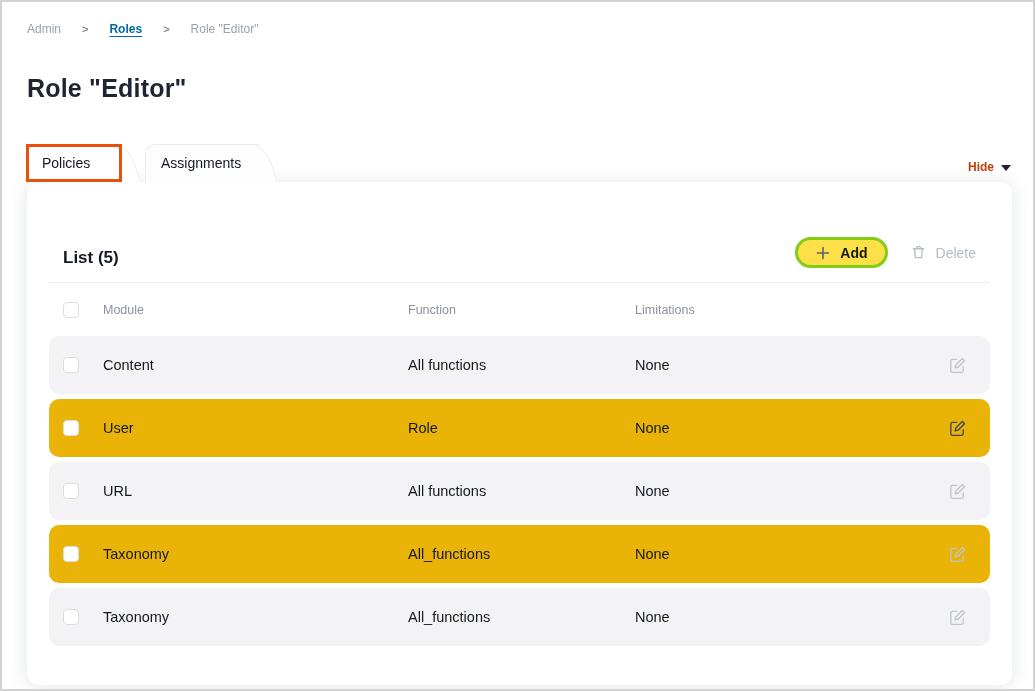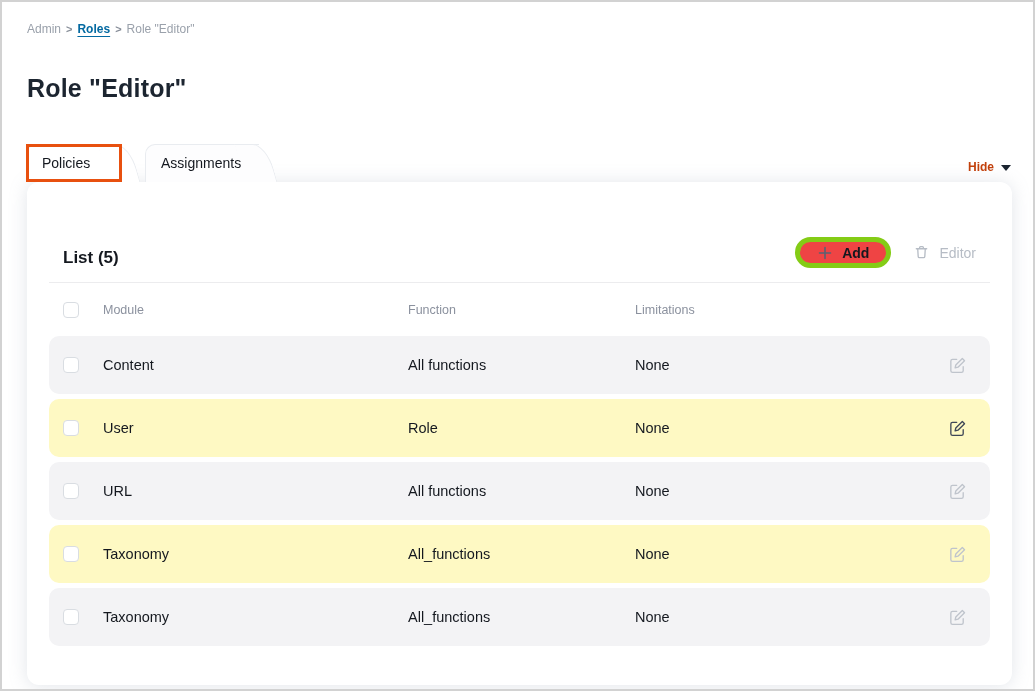--- a/index.html
+++ b/index.html
@@ -8,21 +8,21 @@
     font-family:"Liberation Sans","DejaVu Sans",sans-serif;
     background:#ffffff;
     border:2px solid #d2d2d2;
     position:relative;
     overflow:hidden;
     color:#14181f;
   }
 
   
   .breadcrumb {
-    display:flex; align-items:center; gap:5px;
+    display:flex; align-items:center; gap:21px;
     padding:20px 0 0 25px;
     font-size:12px; color:#9aa1ab;
   }
   .breadcrumb .crumb-link { color:#0369a1; text-decoration:underline; text-underline-offset:3px; font-weight:600; cursor:pointer; }
   .breadcrumb .sep { color:#868d98; font-size:11px; font-weight:700; }
 
   
   .page-title {
     margin:38px 0 0 25px;
     font-size:25px; font-weight:700; color:#1c2530;
@@ -81,21 +81,21 @@
     margin-top:30px; height:56px;
     display:flex; align-items:flex-end; justify-content:space-between;
     padding:0 14px 0 14px;
   }
   .list-title { font-size:17px; font-weight:700; color:#14181f; }
   .list-actions { display:flex; align-items:center; gap:22px; }
 
   .add-button {
     display:flex; align-items:center; gap:9px;
     height:31px; padding:0 17px;
-    background:#ef4444; border:5px solid #84cc16; border-radius:16px;
+    background:#fde047; border:3px solid #84cc16; border-radius:16px;
     font-size:14px; font-weight:600; color:#14181f; cursor:pointer;
   }
   .delete-button {
     display:flex; align-items:center; gap:9px;
     background:none; border:none;
     font-size:14px; color:#b6bcc5; cursor:default;
   }
   .icon-svg { display:block; }
 
   .divider { height:1px; background:#ececee; margin-top:14px; }
@@ -103,21 +103,21 @@
   
   .thead, .trow {
     display:grid;
     grid-template-columns:40px 305px 227px 1fr 28px;
     align-items:center;
     padding:0 14px;
   }
   .thead { height:53px; font-size:12.5px; color:#8b919e; }
   .trow {
     height:58px; border-radius:10px; margin-bottom:5px;
-    font-size:14.5px; color:#14181f; background:#fef9c3;
+    font-size:14.5px; color:#14181f; background:#eab308;
   }
   .trow.shaded { background:#f3f3f5; }
 
   .checkbox {
     width:16px; height:16px; background:#fff;
     border:1px solid #d9dde2; border-radius:4px; cursor:pointer;
   }
   .edit-button { background:none; border:none; cursor:pointer; color:#bfc4cc; line-height:0; padding:0; }
   .edit-button.active { color:#3f4756; }
 </style>
@@ -161,21 +161,21 @@
       <button class="add-button">
         <svg class="icon-svg" width="16" height="16" viewBox="0 0 16 16" fill="none" stroke="#596273" stroke-width="1.6" stroke-linecap="round">
             <path d="M8 2.5v11M2.5 8h11"></path>
           </svg>
         <span>Add</span>
       </button>
       <button class="delete-button">
         <svg class="icon-svg" width="17" height="17" viewBox="0 0 18 18" fill="none" stroke="#b6bcc5" stroke-width="1.4" stroke-linecap="round" stroke-linejoin="round">
             <path d="M3.5 5h11M7 5V3.8c0-.5.4-1 1-1h2c.6 0 1 .5 1 1V5M5 5l.5 8.2c0 .7.6 1.3 1.3 1.3h4.4c.7 0 1.3-.6 1.3-1.3L13 5"></path>
           </svg>
-        <span>Editor</span>
+        <span>Delete</span>
       </button>
     </div>
   </div>
 
   <div class="divider"></div>
 
   <div class="thead">
     <span class="checkbox"></span>
     <span>Module</span>
     <span>Function</span>

